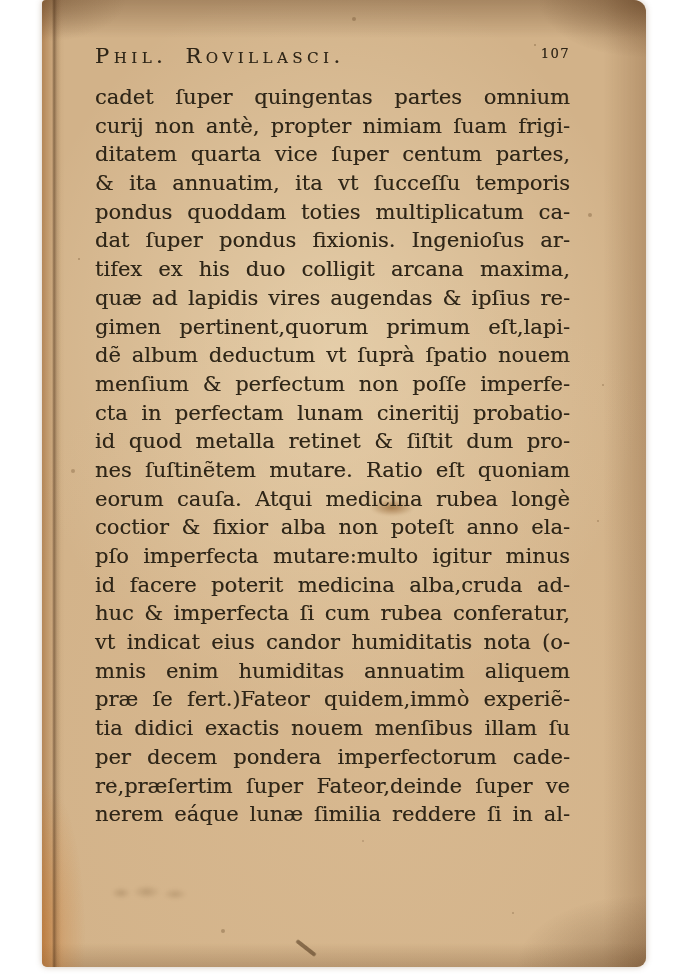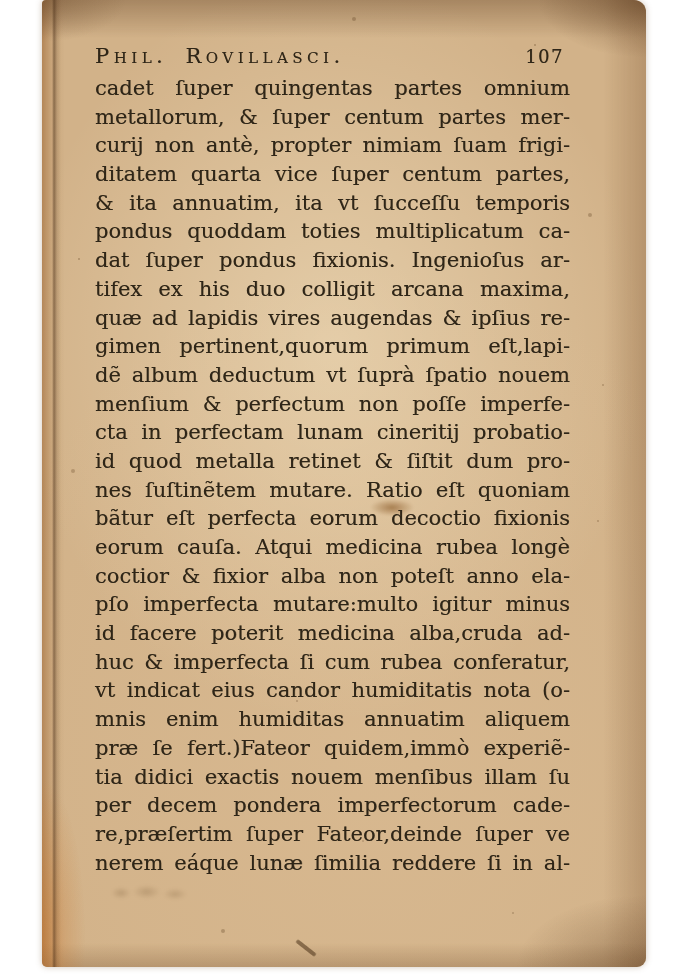--- a/index.html
+++ b/index.html
@@ -94,25 +94,25 @@
   .running-header{
     position:relative;margin-top:44px;height:28px;
     text-align:left;
   }
   .header-title{
     font-variant:small-caps;font-size:21px;letter-spacing:4.5px;
     word-spacing:7px;color:var(--ink);
     text-shadow:.3px .3px 0 rgba(46,37,23,.45);
   }
   .page-number{
-    position:absolute;right:6px;top:2px;font-size:18px;letter-spacing:1.5px;
+    position:absolute;right:0;top:2px;font-size:13px;letter-spacing:1.5px;
     color:var(--ink);text-shadow:.3px .3px 0 rgba(46,37,23,.45);
   }
   .body-text{
-    margin-top:2px;
+    margin-top:11px;
   }
   .line{
     height:28.7px;line-height:28.7px;font-size:21px;
     text-align:justify;text-align-last:justify;
     white-space:normal;color:var(--ink);
     text-shadow:.35px .35px 0 rgba(46,37,23,.42);
   }
 </style>
 </head>
 <body>
@@ -126,35 +126,33 @@
     <div class="bleed"></div>
     <div class="stroke-mark"></div>
 
     <div class="textblock">
       <div class="running-header">
         <span class="header-title">Phil. Rovillasci.</span>
         <span class="page-number">107</span>
       </div>
       <div class="body-text" id="body-lines">
           <div class="line">cadet ſuper quingentas partes omnium</div>
-          <div class="line">metallorum, &amp; ſuper centum partes mer-</div>
           <div class="line">curij non antè, propter nimiam ſuam frigi-</div>
           <div class="line">ditatem quarta vice ſuper centum partes,</div>
           <div class="line">&amp; ita annuatim, ita vt ſucceſſu temporis</div>
           <div class="line">pondus quoddam toties multiplicatum ca-</div>
           <div class="line">dat ſuper pondus fixionis. Ingenioſus ar-</div>
           <div class="line">tifex ex his duo colligit arcana maxima,</div>
           <div class="line">quæ ad lapidis vires augendas &amp; ipſius re-</div>
           <div class="line">gimen pertinent,quorum primum eſt,lapi-</div>
           <div class="line">dẽ album deductum vt ſuprà ſpatio nouem</div>
           <div class="line">menſium &amp; perfectum non poſſe imperfe-</div>
           <div class="line">cta in perfectam lunam cineritij probatio-</div>
           <div class="line">id quod metalla retinet &amp; ſiſtit dum pro-</div>
           <div class="line">nes ſuſtinẽtem mutare. Ratio eſt quoniam</div>
-          <div class="line">bãtur eſt perfecta eorum decoctio fixionis</div>
           <div class="line">eorum cauſa. Atqui medicina rubea longè</div>
           <div class="line">coctior &amp; fixior alba non poteſt anno ela-</div>
           <div class="line">pſo imperfecta mutare:multo igitur minus</div>
           <div class="line">id facere poterit medicina alba,cruda ad-</div>
           <div class="line">huc &amp; imperfecta ſi cum rubea conferatur,</div>
           <div class="line">vt indicat eius candor humiditatis nota (o-</div>
           <div class="line">mnis enim humiditas annuatim aliquem</div>
           <div class="line">præ ſe fert.)Fateor quidem,immò experiẽ-</div>
           <div class="line">tia didici exactis nouem menſibus illam ſu</div>
           <div class="line">per decem pondera imperfectorum cade-</div>

